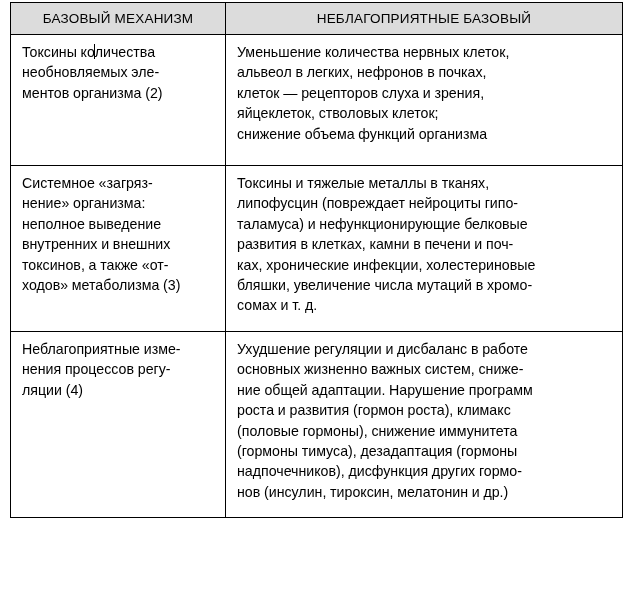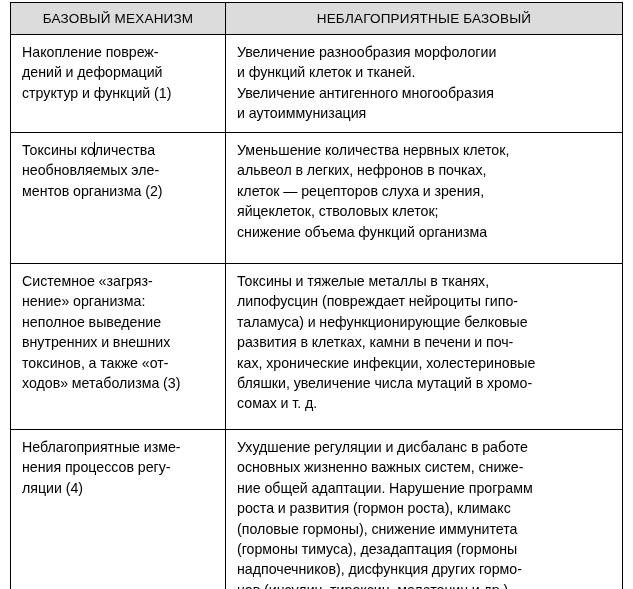--- a/index.html
+++ b/index.html
@@ -78,29 +78,20 @@
       <col class="col-left">
       <col class="col-right">
     </colgroup>
     <thead>
       <tr>
         <th>БАЗОВЫЙ МЕХАНИЗМ</th>
         <th>НЕБЛАГОПРИЯТНЫЕ БАЗОВЫЙ</th>
       </tr>
     </thead>
     <tbody>
-      <tr class="row-1">
-        <td class="cell-left"><span>Накопление повреж-
-дений и деформаций
-структур и функций (1)</span></td>
-        <td class="cell-right">Увеличение разнообразия морфологии
-и функций клеток и тканей.
-Увеличение антигенного многообразия
-и аутоиммунизация</td>
-      </tr>
       <tr class="row-2">
         <td class="cell-left"><span>Токсины ко</span><span class="caret"></span><span>личества
 необновляемых эле-
 ментов организма (2)</span></td>
         <td class="cell-right">Уменьшение количества нервных клеток,
 альвеол в легких, нефронов в почках,
 клеток — рецепторов слуха и зрения,
 яйцеклеток, стволовых клеток;
 снижение объема функций организма</td>
       </tr>

